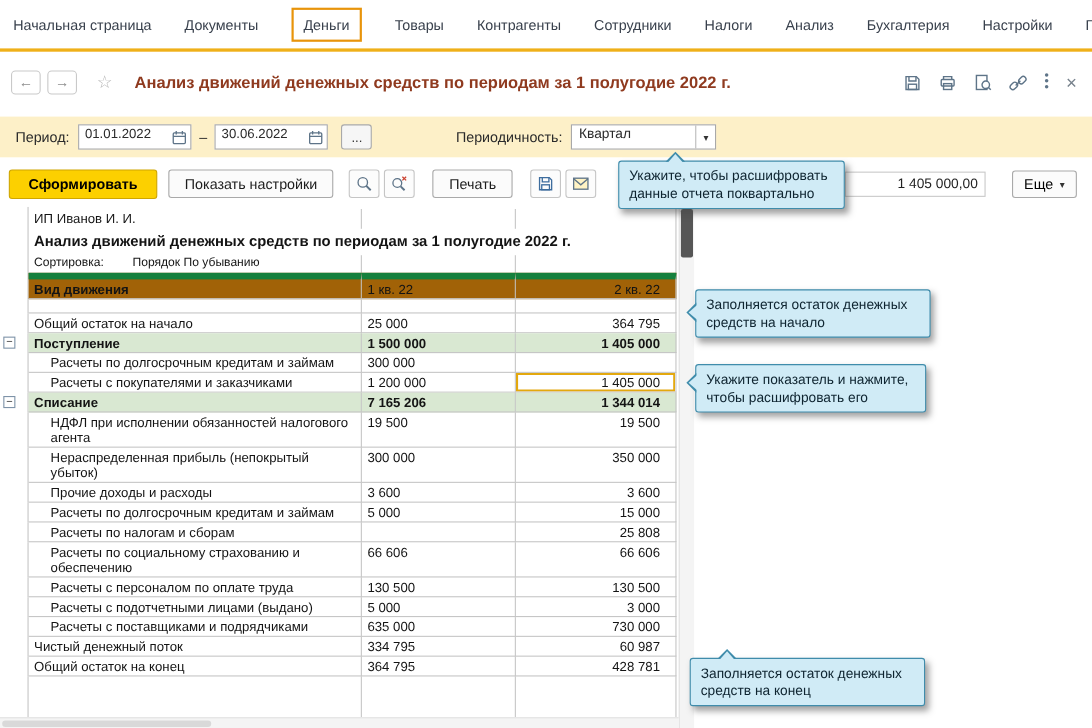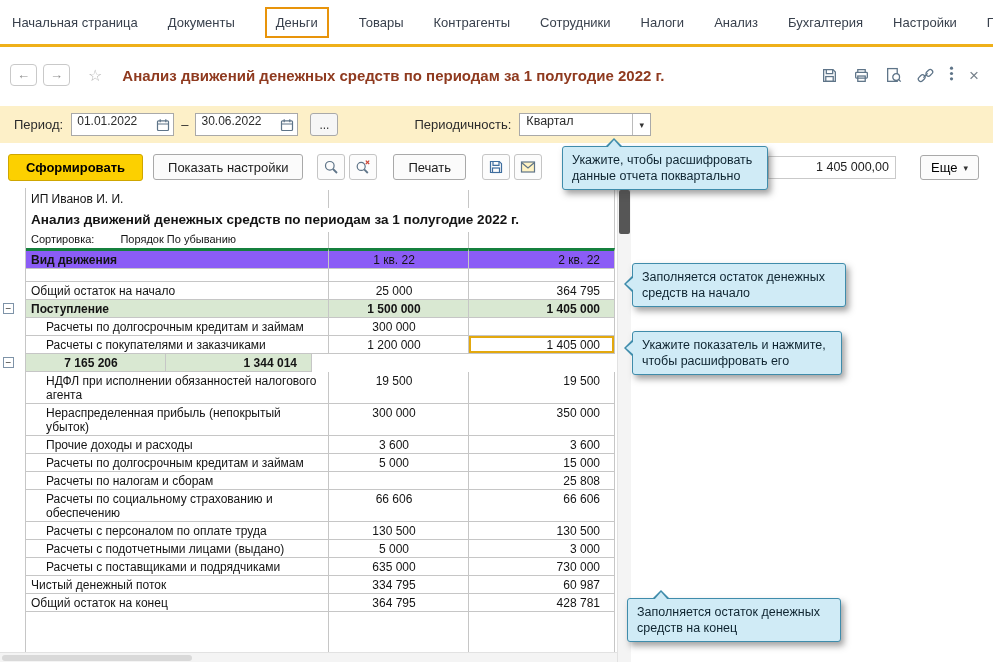--- a/index.html
+++ b/index.html
@@ -67,23 +67,23 @@
   .hcell.r{flex:1;border-right:none}
   .company{font-weight:400}
   .rtitle{font-size:13.5px;font-weight:700;padding:3px 5px;line-height:18px}
   .sortrow .hcell{font-size:11px;line-height:13px;padding:1px 5px 2px}
   .sortval{margin-left:26px}
   .trow{display:flex}
   .gutter{flex:0 0 25px;position:relative}
   .cells{flex:0 0 590px;display:flex;border-left:1px solid #c6c6c6}
   .c{border-right:1px solid #c6c6c6;border-bottom:1px solid #c6c6c6;padding:2px 4px 1px 5px;line-height:14px;cursor:default}
   .c.label{flex:0 0 303px}
-  .c.n1{flex:0 0 140px;text-align:center;padding-right:14px}
+  .c.n1{flex:0 0 140px;text-align:left;padding-right:14px}
   .c.n2{flex:0 0 146px;text-align:right;padding-right:14px}
-  .trow.header .c{background:#8b5cf6;border-top:3px solid #15803d}
+  .trow.header .c{background:#a16207;border-top:6px solid #15803d}
   .trow.header .label{font-weight:700}
   .trow.spacer .c{height:13px;padding:0}
   .trow.group .c{background:#D9E8D2;font-weight:700}
   .trow.bold .c{font-weight:400}
   .trow.detail .label{padding-left:20px}
   .c.selected{box-shadow:inset 0 0 0 2px #E3A80E}
   .collapse-btn{position:absolute;left:3px;top:3px;width:11px;height:11px;border:1px solid #7e93a8;background:#fff;
                 font-size:10px;line-height:9px;text-align:center;color:#333;cursor:pointer}
   .ttail{flex:1;display:flex}
   .c.tailc{border-bottom:none}
@@ -310,20 +310,21 @@
           <div class="c label">Расчеты с покупателями и заказчиками</div>
           <div class="c n1">1 200 000</div>
           <div class="c n2 selected">1 405 000</div>
         </div>
       </div>
       <div class="trow group">
         <div class="gutter">
           <span class="collapse-btn">−</span>
         </div>
         <div class="cells">
+          <div class="c label">Списание</div>
           <div class="c n1">7 165 206</div>
           <div class="c n2">1 344 014</div>
         </div>
       </div>
       <div class="trow detail">
         <div class="gutter"></div>
         <div class="cells">
           <div class="c label">НДФЛ при исполнении обязанностей налогового агента</div>
           <div class="c n1">19 500</div>
           <div class="c n2">19 500</div>

